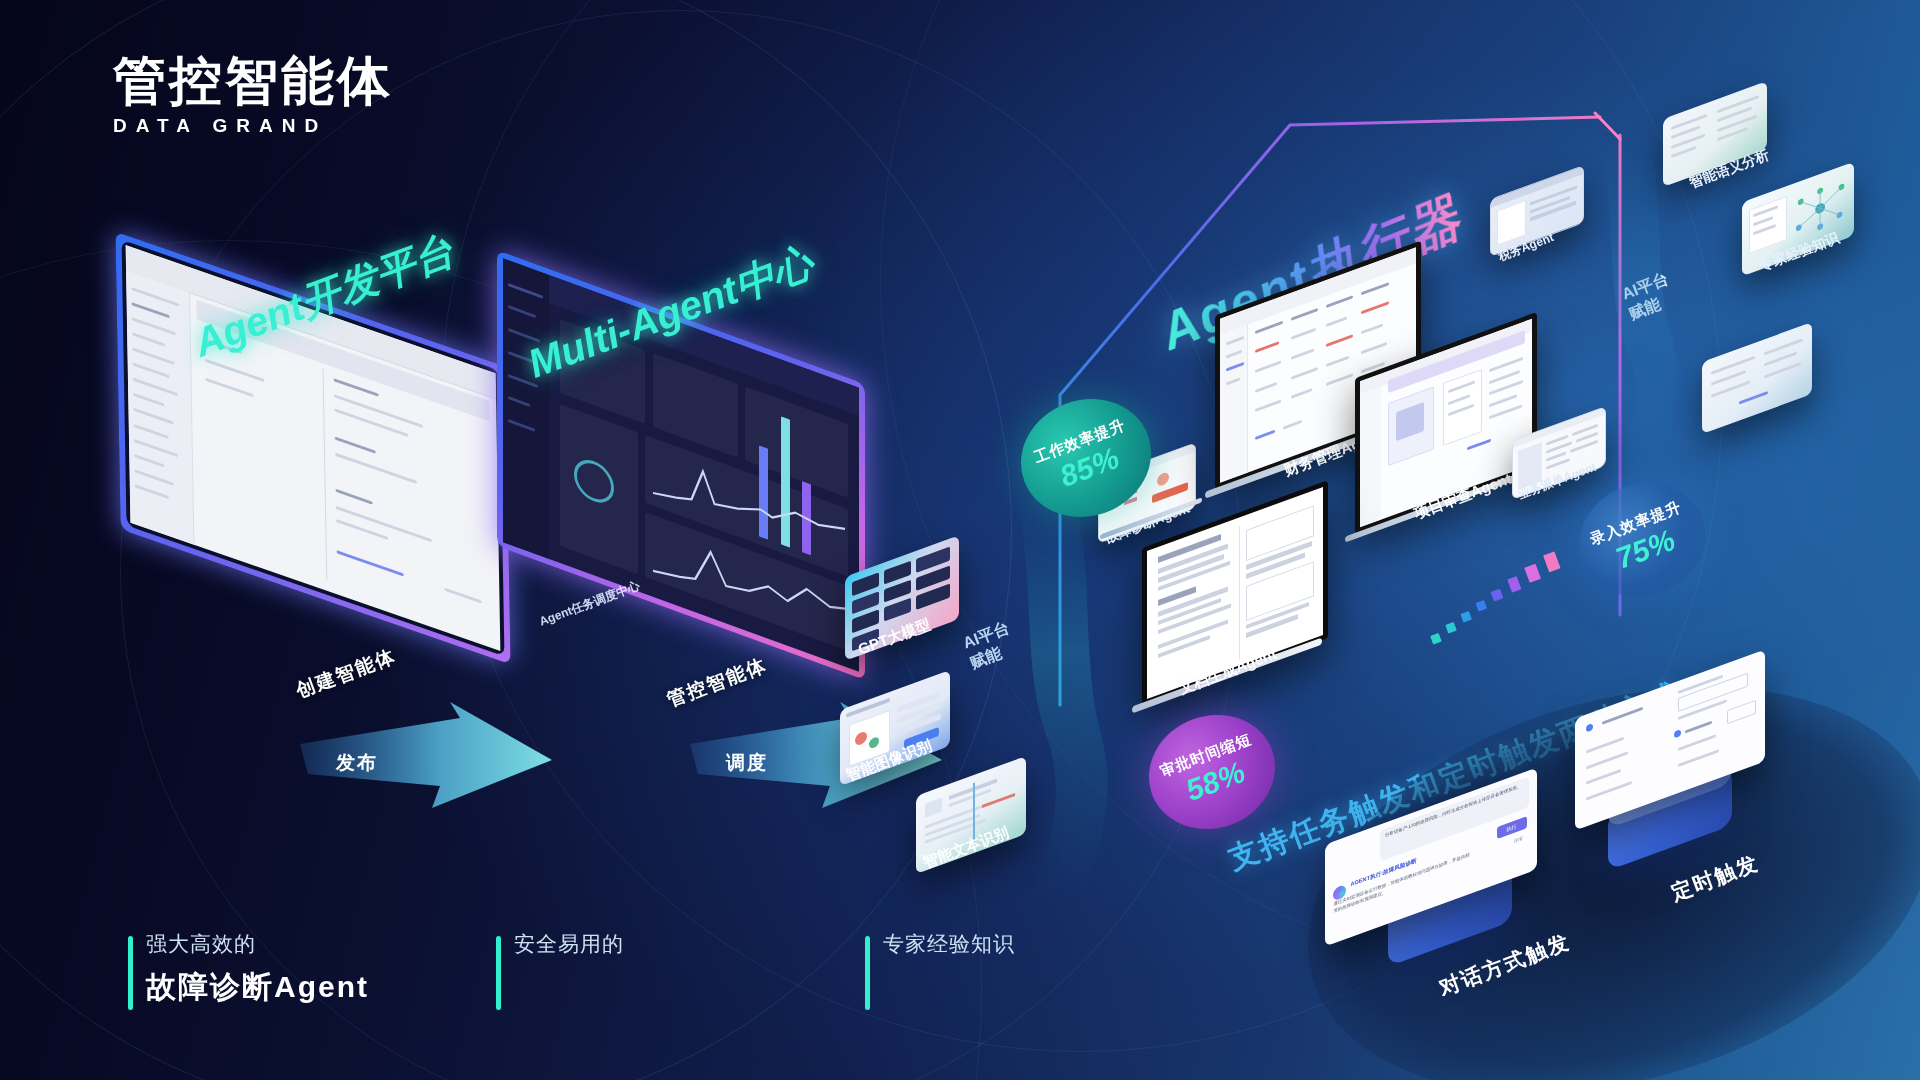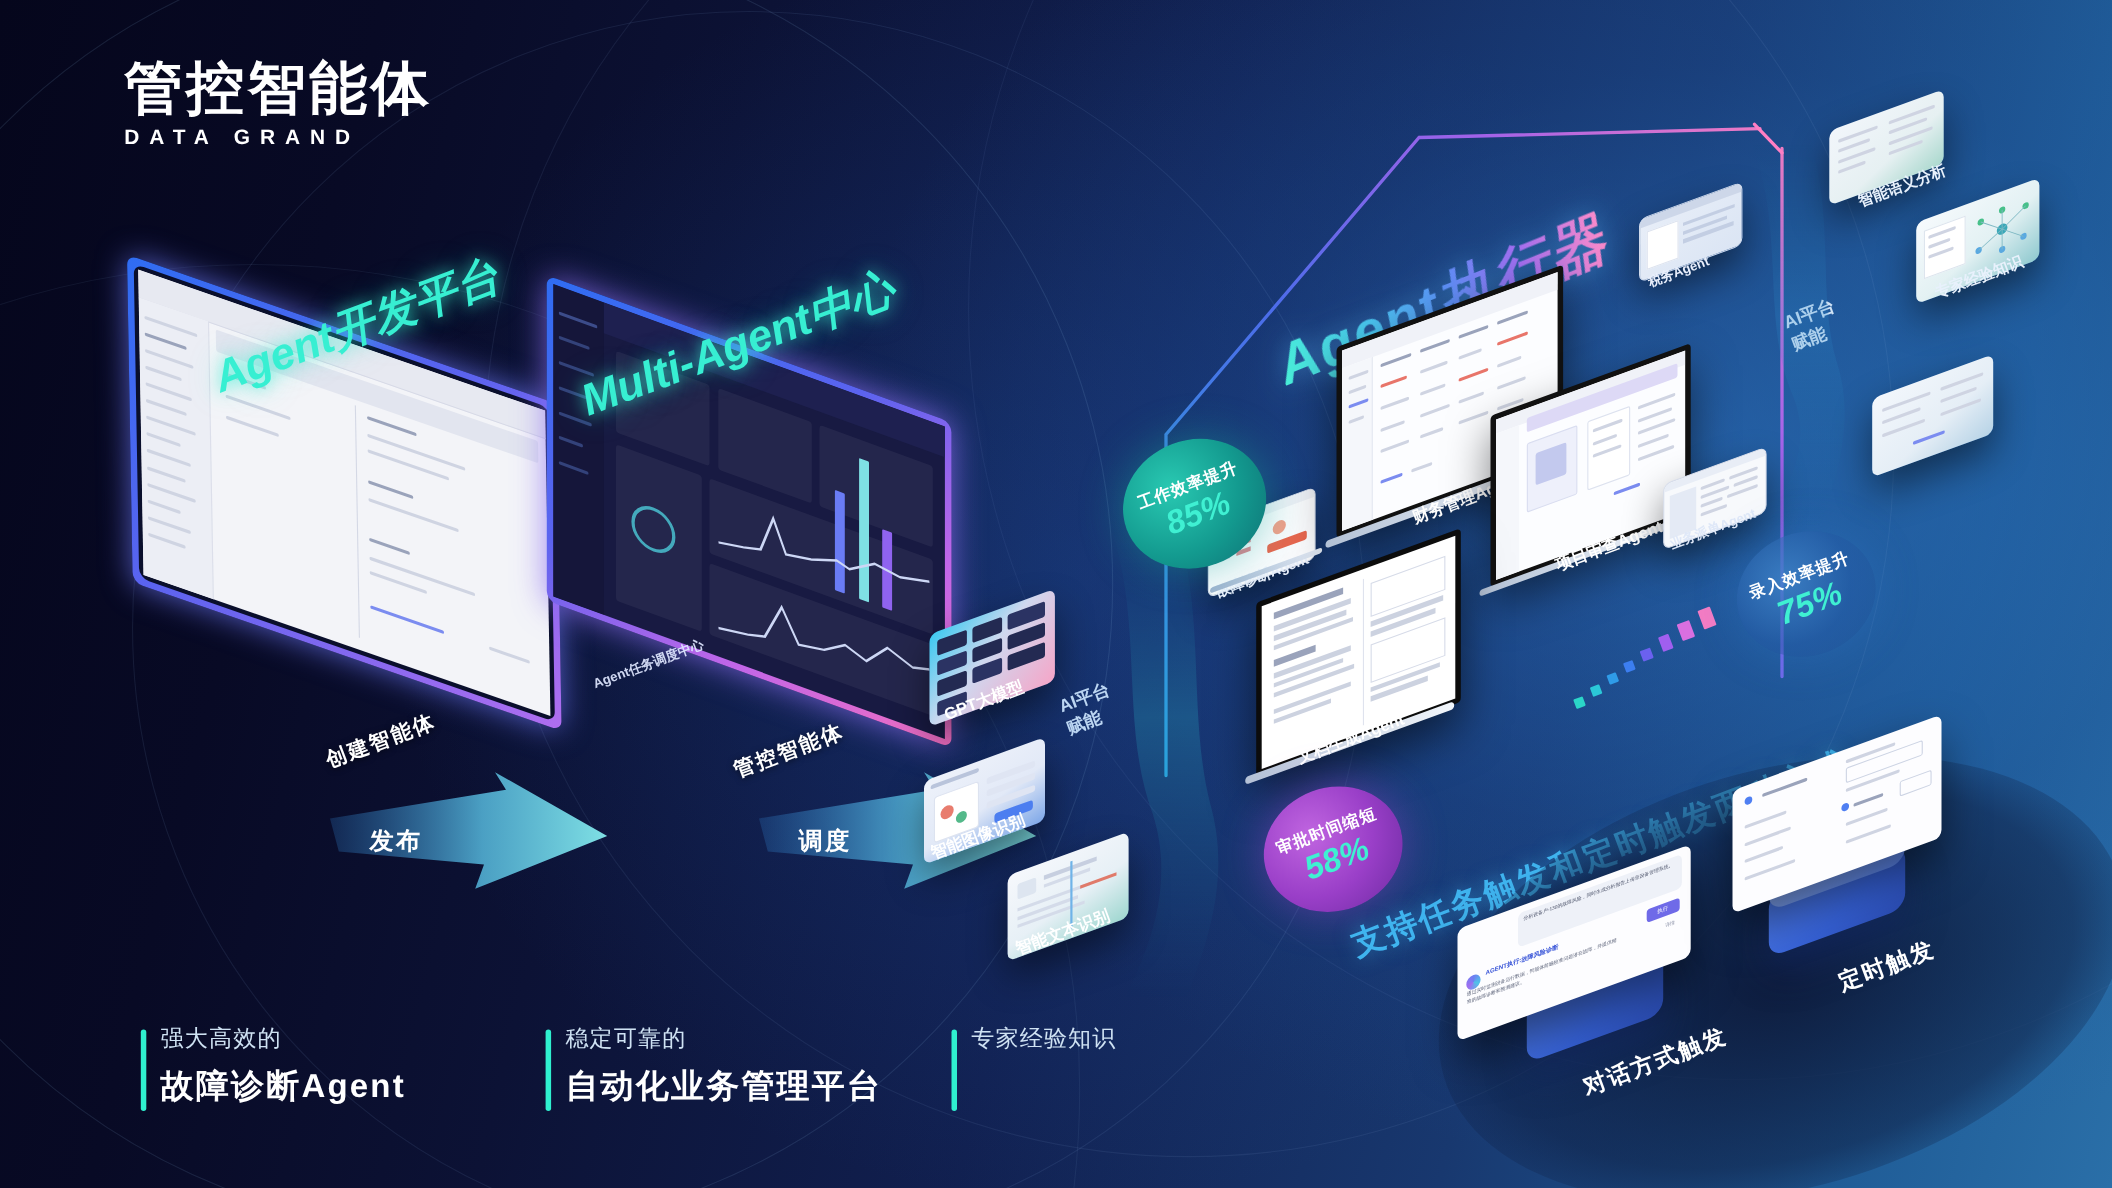--- a/index.html
+++ b/index.html
@@ -58,21 +58,21 @@
   .fcard{position:absolute;border-radius:7px;overflow:hidden;box-shadow:0 16px 34px rgba(0,0,0,.48);}
 
   
   .stat{position:absolute;border-radius:50%;display:flex;flex-direction:column;
         align-items:center;justify-content:center;color:#fff;}
   .stat .t{font-size:15px;font-weight:700;letter-spacing:1px;white-space:nowrap;}
   .stat .v{font-size:30px;font-weight:700;font-style:italic;color:#3ff0d2;margin-top:1px;}
 
   
   .arrow{position:absolute;}
-  .arrow .txt{position:absolute;color:#fff;font-size:22px;font-weight:700;letter-spacing:2px;}
+  .arrow .txt{position:absolute;color:#fff;font-size:19px;font-weight:700;letter-spacing:2px;}
 
   
   #features{position:absolute;left:0;top:930px;width:1920px;height:110px;}
   .feat{position:absolute;top:0;padding-left:18px;}
   .feat .bar{position:absolute;left:0;top:6px;width:5px;height:74px;border-radius:3px;background:#2ff0cf;}
   .feat .sub{font-size:21px;color:#cfe2f3;font-weight:400;letter-spacing:1px;}
   .feat .main{margin-top:9px;font-size:30px;color:#fff;font-weight:700;letter-spacing:2px;}
 
   
   .frame{position:absolute;pointer-events:none;}
@@ -613,22 +613,21 @@
   <div id="features">
 
     <div class="feat" style="left:128px;">
       <div class="bar"></div>
       <div class="sub">强大高效的</div>
       <div class="main">故障诊断Agent</div>
     </div>
 
     <div class="feat" style="left:496px;">
       <div class="bar"></div>
-      <div class="sub">稳定可靠的</div>
-      <div class="main">自动化业务管理平台</div>
+      <div class="sub">安全易用的</div>
     </div>
 
     <div class="feat" style="left:865px;">
       <div class="bar"></div>
       <div class="sub">专家经验知识</div>
     </div>
   </div>
 
 </div>
 

